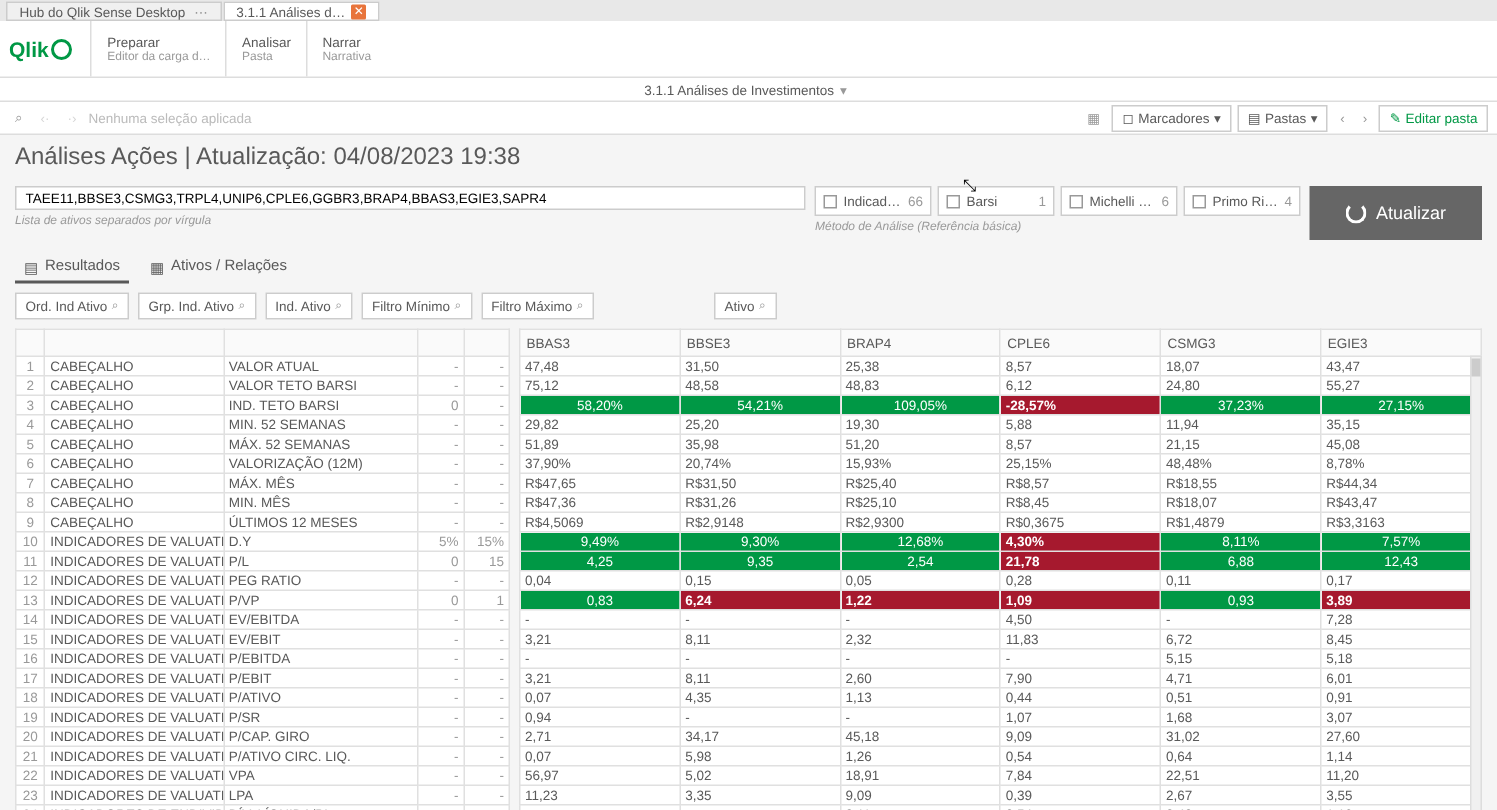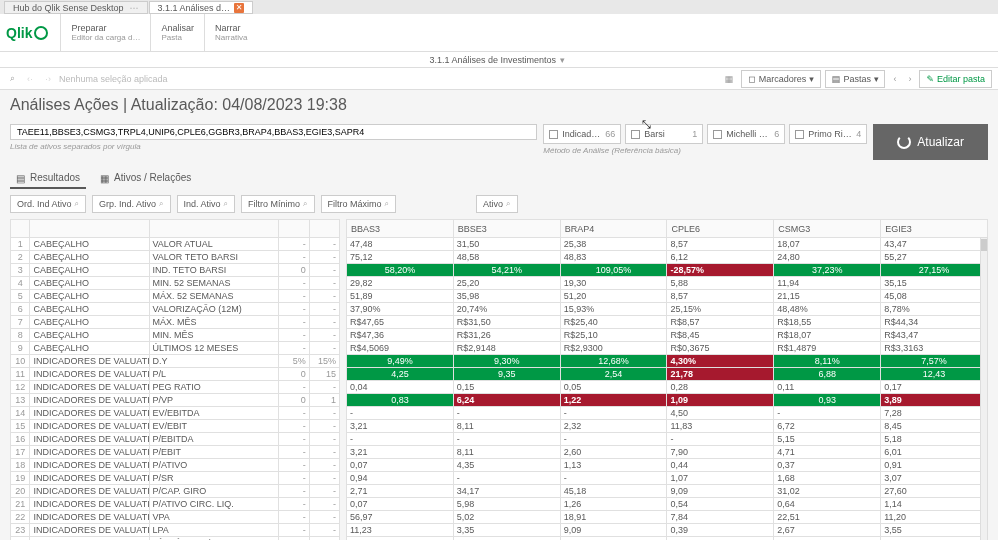--- a/index.html
+++ b/index.html
@@ -553,21 +553,21 @@
             <td class="data-col">2,60</td>
             <td class="data-col">7,90</td>
             <td class="data-col">4,71</td>
             <td class="data-col">6,01</td>
           </tr>
           <tr>
             <td class="data-col">0,07</td>
             <td class="data-col">4,35</td>
             <td class="data-col">1,13</td>
             <td class="data-col">0,44</td>
-            <td class="data-col">0,37</td>
+            <td class="data-col">0,51</td>
             <td class="data-col">0,91</td>
           </tr>
           <tr>
             <td class="data-col">0,94</td>
             <td class="data-col">-</td>
             <td class="data-col">-</td>
             <td class="data-col">1,07</td>
             <td class="data-col">1,68</td>
             <td class="data-col">3,07</td>
           </tr>

